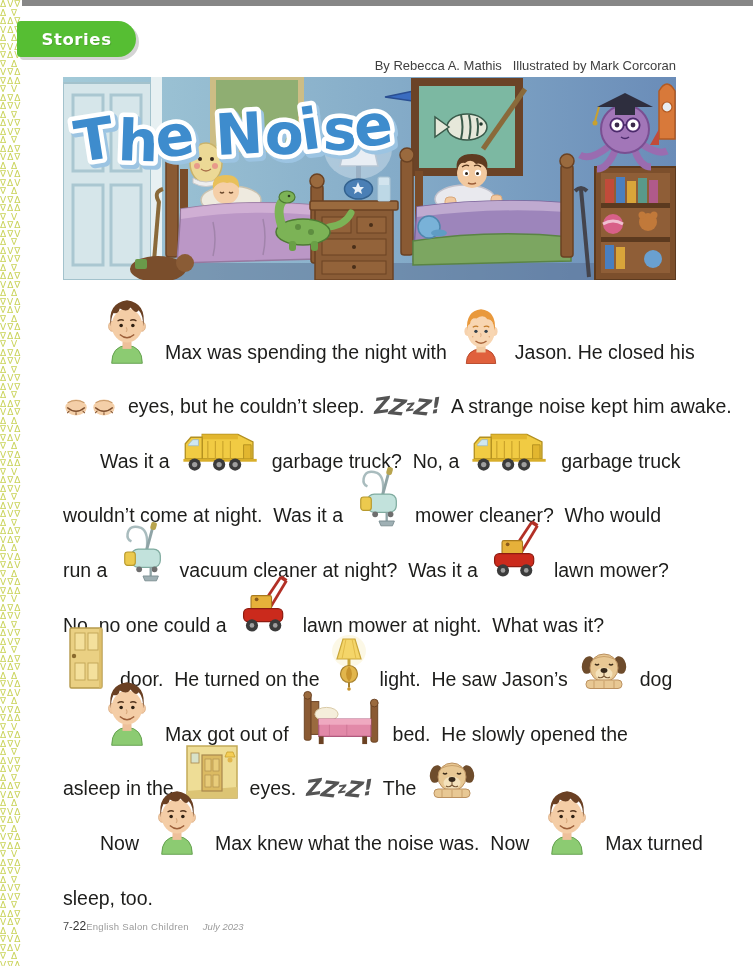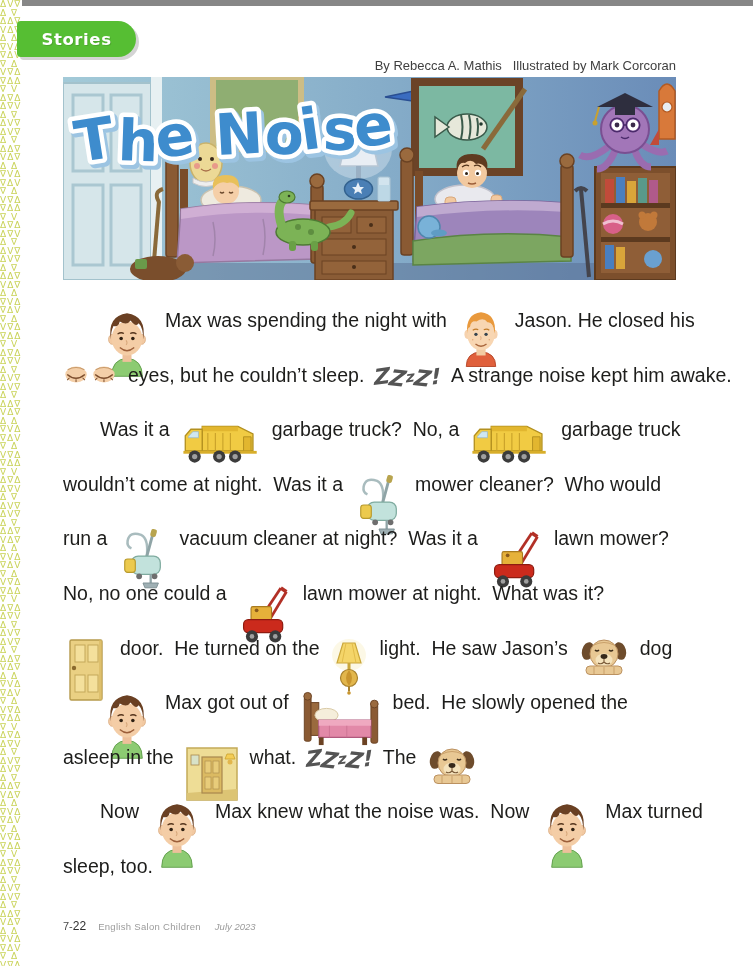--- a/index.html
+++ b/index.html
@@ -15,21 +15,21 @@
   .stories-tab{position:absolute;left:17px;top:21px;width:119px;height:36px;background:#56be33;
     border-radius:4px 19px 19px 4px;box-shadow:3px 3px 0 #d4d4d4;
     display:flex;align-items:center;justify-content:center;}
   .stories-tab span{color:#fff;font-weight:bold;font-size:16.5px;letter-spacing:.6px;
     font-family:"DejaVu Sans",sans-serif;text-shadow:1px 1px 0 rgba(0,0,0,.12);}
   .byline{position:absolute;top:58px;left:63px;width:613px;text-align:right;
     font-size:13px;color:#3f3f3f;white-space:pre;}
   .illus{position:absolute;top:77px;left:63px;width:613px;height:203px;display:block;}
   
   .story{position:absolute;top:309px;left:63px;width:618px;font-size:19.5px;color:#1d1d1b;}
-  .line{height:54.6px;display:flex;align-items:flex-start;}
+  .line{height:54.6px;display:flex;align-items:flex-end;}
   .line.indent{padding-left:37px;}
   .seg-text{white-space:pre;}
   .sicon{flex:0 0 auto;margin:0 11px;display:flex;align-items:center;justify-content:center;}
   .sicon:first-child{margin-left:0;}
   .sicon svg{display:block;overflow:visible;}
   .ic-max svg{width:54px;height:68px}
   .ic-jason svg{width:46px;height:58px}
   .ic-eyes svg{width:54px;height:21px}
   .ic-truck svg{width:80px;height:47px}
   .ic-vacuum svg{width:50px;height:62px}
@@ -45,21 +45,21 @@
     font-family:"DejaVu Sans",sans-serif;}
   .zzz span{display:inline-block;}
   .z-big{font-size:22px;} .z-small{font-size:15px;}
   .zzz span:nth-child(odd){transform:rotate(-8deg);}
   .zzz span:nth-child(even){transform:rotate(6deg) translateY(2px);}
   
   .footer{position:absolute;top:919px;left:63px;display:flex;align-items:baseline;
     font-size:9.5px;color:#9b9b9b;}
   .footer .pn-prefix{font-size:11px;color:#4a4a4a;}
   .footer .pn-num{font-size:12px;color:#2f2f2f;font-weight:normal;}
-  .footer .mag{margin-left:12px;letter-spacing:.3px;}
+  .footer .mag{letter-spacing:.3px;}
   .footer .issue{margin-left:14px;font-style:italic;}
 </style>
 </head>
 <body>
 
 <div class="page">
 
   <div class="pattern-strip">ΔV∇Δ ∇ΔΔ∇ VΔ∇Δ Δ∇VΔ ∇ΔV∇ ΔV∇Δ ∇ΔΔ∇ VΔ∇Δ Δ∇VΔ ∇ΔV∇ ΔV∇Δ ∇ΔΔ∇ VΔ∇Δ Δ∇VΔ ∇ΔV∇ ΔV∇Δ ∇ΔΔ∇ VΔ∇Δ Δ∇VΔ ∇ΔV∇ ΔV∇Δ ∇ΔΔ∇ VΔ∇Δ Δ∇VΔ ∇ΔV∇ ΔV∇Δ ∇ΔΔ∇ VΔ∇Δ Δ∇VΔ ∇ΔV∇ ΔV∇Δ ∇ΔΔ∇ VΔ∇Δ Δ∇VΔ ∇ΔV∇ ΔV∇Δ ∇ΔΔ∇ VΔ∇Δ Δ∇VΔ ∇ΔV∇ ΔV∇Δ ∇ΔΔ∇ VΔ∇Δ Δ∇VΔ ∇ΔV∇ ΔV∇Δ ∇ΔΔ∇ VΔ∇Δ Δ∇VΔ ∇ΔV∇ ΔV∇Δ ∇ΔΔ∇ VΔ∇Δ Δ∇VΔ ∇ΔV∇ ΔV∇Δ ∇ΔΔ∇ VΔ∇Δ Δ∇VΔ ∇ΔV∇ ΔV∇Δ ∇ΔΔ∇ VΔ∇Δ Δ∇VΔ ∇ΔV∇ ΔV∇Δ ∇ΔΔ∇ VΔ∇Δ Δ∇VΔ ∇ΔV∇ ΔV∇Δ ∇ΔΔ∇ VΔ∇Δ Δ∇VΔ ∇ΔV∇ ΔV∇Δ ∇ΔΔ∇ VΔ∇Δ Δ∇VΔ ∇ΔV∇ ΔV∇Δ ∇ΔΔ∇ VΔ∇Δ Δ∇VΔ ∇ΔV∇ ΔV∇Δ ∇ΔΔ∇ VΔ∇Δ Δ∇VΔ ∇ΔV∇ ΔV∇Δ ∇ΔΔ∇ VΔ∇Δ Δ∇VΔ ∇ΔV∇ ΔV∇Δ ∇ΔΔ∇ VΔ∇Δ Δ∇VΔ ∇ΔV∇ ΔV∇Δ ∇ΔΔ∇ VΔ∇Δ Δ∇VΔ ∇ΔV∇ ΔV∇Δ ∇ΔΔ∇ VΔ∇Δ Δ∇VΔ ∇ΔV∇ ΔV∇Δ ∇ΔΔ∇ VΔ∇Δ Δ∇VΔ ∇ΔV∇ ΔV∇Δ ∇ΔΔ∇ VΔ∇Δ Δ∇VΔ ∇ΔV∇ ΔV∇Δ ∇ΔΔ∇ VΔ∇Δ Δ∇VΔ ∇ΔV∇ ΔV∇Δ ∇ΔΔ∇ VΔ∇Δ Δ∇VΔ ∇ΔV∇ ΔV∇Δ ∇ΔΔ∇ VΔ∇Δ Δ∇VΔ ∇ΔV∇ ΔV∇Δ ∇ΔΔ∇ VΔ∇Δ Δ∇VΔ ∇ΔV∇ ΔV∇Δ ∇ΔΔ∇ VΔ∇Δ Δ∇VΔ ∇ΔV∇ ΔV∇Δ ∇ΔΔ∇ VΔ∇Δ Δ∇VΔ ∇ΔV∇ ΔV∇Δ ∇ΔΔ∇ VΔ∇Δ Δ∇VΔ ∇ΔV∇ ΔV∇Δ ∇ΔΔ∇ VΔ∇Δ Δ∇VΔ ∇ΔV∇ ΔV∇Δ ∇ΔΔ∇ VΔ∇Δ Δ∇VΔ ∇ΔV∇ ΔV∇Δ ∇ΔΔ∇ VΔ∇Δ Δ∇VΔ ∇ΔV∇ ΔV∇Δ ∇ΔΔ∇ VΔ∇Δ Δ∇VΔ ∇ΔV∇ ΔV∇Δ ∇ΔΔ∇ VΔ∇Δ Δ∇VΔ ∇ΔV∇ ΔV∇Δ ∇ΔΔ∇ VΔ∇Δ Δ∇VΔ ∇ΔV∇ ΔV∇Δ ∇ΔΔ∇ VΔ∇Δ Δ∇VΔ ∇ΔV∇ ΔV∇Δ ∇ΔΔ∇ VΔ∇Δ Δ∇VΔ ∇ΔV∇ ΔV∇Δ ∇ΔΔ∇ VΔ∇Δ Δ∇VΔ ∇ΔV∇ ΔV∇Δ ∇ΔΔ∇ VΔ∇Δ Δ∇VΔ ∇ΔV∇ ΔV∇Δ ∇ΔΔ∇ VΔ∇Δ Δ∇VΔ ∇ΔV∇ ΔV∇Δ ∇ΔΔ∇ VΔ∇Δ Δ∇VΔ ∇ΔV∇ ΔV∇Δ ∇ΔΔ∇ VΔ∇Δ Δ∇VΔ ∇ΔV∇ ΔV∇Δ ∇ΔΔ∇ VΔ∇Δ Δ∇VΔ ∇ΔV∇ ΔV∇Δ ∇ΔΔ∇ VΔ∇Δ Δ∇VΔ ∇ΔV∇ ΔV∇Δ ∇ΔΔ∇ VΔ∇Δ Δ∇VΔ ∇ΔV∇ ΔV∇Δ ∇ΔΔ∇ VΔ∇Δ Δ∇VΔ ∇ΔV∇ ΔV∇Δ ∇ΔΔ∇ VΔ∇Δ Δ∇VΔ ∇ΔV∇ ΔV∇Δ ∇ΔΔ∇ VΔ∇Δ Δ∇VΔ ∇ΔV∇ ΔV∇Δ ∇ΔΔ∇ VΔ∇Δ Δ∇VΔ ∇ΔV∇ ΔV∇Δ ∇ΔΔ∇ VΔ∇Δ Δ∇VΔ ∇ΔV∇ ΔV∇Δ ∇ΔΔ∇ VΔ∇Δ Δ∇VΔ ∇ΔV∇ ΔV∇Δ ∇ΔΔ∇ VΔ∇Δ Δ∇VΔ ∇ΔV∇ ΔV∇Δ ∇ΔΔ∇ VΔ∇Δ Δ∇VΔ ∇ΔV∇ ΔV∇Δ ∇ΔΔ∇ VΔ∇Δ Δ∇VΔ ∇ΔV∇ ΔV∇Δ ∇ΔΔ∇ VΔ∇Δ Δ∇VΔ ∇ΔV∇ ΔV∇Δ ∇ΔΔ∇ VΔ∇Δ Δ∇VΔ ∇ΔV∇ ΔV∇Δ ∇ΔΔ∇ VΔ∇Δ Δ∇VΔ ∇ΔV∇ ΔV∇Δ ∇ΔΔ∇ VΔ∇Δ Δ∇VΔ ∇ΔV∇ ΔV∇Δ ∇ΔΔ∇ VΔ∇Δ Δ∇VΔ ∇ΔV∇ ΔV∇Δ ∇ΔΔ∇ VΔ∇Δ Δ∇VΔ ∇ΔV∇ ΔV∇Δ ∇ΔΔ∇ VΔ∇Δ Δ∇VΔ ∇ΔV∇ ΔV∇Δ ∇ΔΔ∇ VΔ∇Δ Δ∇VΔ ∇ΔV∇ ΔV∇Δ ∇ΔΔ∇ VΔ∇Δ Δ∇VΔ ∇ΔV∇ ΔV∇Δ ∇ΔΔ∇ VΔ∇Δ Δ∇VΔ ∇ΔV∇ ΔV∇Δ ∇ΔΔ∇ VΔ∇Δ Δ∇VΔ ∇ΔV∇ ΔV∇Δ ∇ΔΔ∇ VΔ∇Δ Δ∇VΔ ∇ΔV∇ ΔV∇Δ ∇ΔΔ∇ VΔ∇Δ Δ∇VΔ ∇ΔV∇ ΔV∇Δ ∇ΔΔ∇ VΔ∇Δ Δ∇VΔ ∇ΔV∇ ΔV∇Δ ∇ΔΔ∇ VΔ∇Δ Δ∇VΔ ∇ΔV∇ ΔV∇Δ ∇ΔΔ∇ VΔ∇Δ Δ∇VΔ ∇ΔV∇ ΔV∇Δ ∇ΔΔ∇ VΔ∇Δ Δ∇VΔ ∇ΔV∇ ΔV∇Δ ∇ΔΔ∇ VΔ∇Δ Δ∇VΔ ∇ΔV∇ ΔV∇Δ ∇ΔΔ∇ VΔ∇Δ Δ∇VΔ ∇ΔV∇ ΔV∇Δ ∇ΔΔ∇ VΔ∇Δ Δ∇VΔ ∇ΔV∇ ΔV∇Δ ∇ΔΔ∇ VΔ∇Δ Δ∇VΔ ∇ΔV∇ ΔV∇Δ ∇ΔΔ∇ VΔ∇Δ Δ∇VΔ ∇ΔV∇ ΔV∇Δ ∇ΔΔ∇ VΔ∇Δ Δ∇VΔ ∇ΔV∇ ΔV∇Δ ∇ΔΔ∇ VΔ∇Δ Δ∇VΔ ∇ΔV∇ ΔV∇Δ ∇ΔΔ∇ VΔ∇Δ Δ∇VΔ ∇ΔV∇ ΔV∇Δ ∇ΔΔ∇ VΔ∇Δ Δ∇VΔ ∇ΔV∇ ΔV∇Δ ∇ΔΔ∇ VΔ∇Δ Δ∇VΔ ∇ΔV∇ ΔV∇Δ ∇ΔΔ∇ VΔ∇Δ Δ∇VΔ ∇ΔV∇ ΔV∇Δ ∇ΔΔ∇ VΔ∇Δ Δ∇VΔ ∇ΔV∇ ΔV∇Δ ∇ΔΔ∇ VΔ∇Δ Δ∇VΔ ∇ΔV∇ ΔV∇Δ ∇ΔΔ∇ VΔ∇Δ Δ∇VΔ ∇ΔV∇ ΔV∇Δ ∇ΔΔ∇ VΔ∇Δ Δ∇VΔ ∇ΔV∇ ΔV∇Δ ∇ΔΔ∇ VΔ∇Δ Δ∇VΔ ∇ΔV∇ ΔV∇Δ ∇ΔΔ∇ VΔ∇Δ Δ∇VΔ ∇ΔV∇ ΔV∇Δ ∇ΔΔ∇ VΔ∇Δ Δ∇VΔ ∇ΔV∇ ΔV∇Δ ∇ΔΔ∇ VΔ∇Δ Δ∇VΔ ∇ΔV∇ ΔV∇Δ ∇ΔΔ∇ VΔ∇Δ Δ∇VΔ ∇ΔV∇ ΔV∇Δ ∇ΔΔ∇ VΔ∇Δ Δ∇VΔ ∇ΔV∇ ΔV∇Δ ∇ΔΔ∇ VΔ∇Δ Δ∇VΔ ∇ΔV∇ ΔV∇Δ ∇ΔΔ∇ VΔ∇Δ Δ∇VΔ ∇ΔV∇ ΔV∇Δ ∇ΔΔ∇ VΔ∇Δ Δ∇VΔ ∇ΔV∇ ΔV∇Δ ∇ΔΔ∇ VΔ∇Δ Δ∇VΔ ∇ΔV∇ ΔV∇Δ ∇ΔΔ∇ VΔ∇Δ Δ∇VΔ ∇ΔV∇ ΔV∇Δ ∇ΔΔ∇ VΔ∇Δ Δ∇VΔ ∇ΔV∇ ΔV∇Δ ∇ΔΔ∇ VΔ∇Δ Δ∇VΔ ∇ΔV∇ ΔV∇Δ ∇ΔΔ∇ VΔ∇Δ Δ∇VΔ ∇ΔV∇ ΔV∇Δ ∇ΔΔ∇ VΔ∇Δ Δ∇VΔ ∇ΔV∇ ΔV∇Δ ∇ΔΔ∇ VΔ∇Δ Δ∇VΔ ∇ΔV∇ ΔV∇Δ ∇ΔΔ∇ VΔ∇Δ Δ∇VΔ ∇ΔV∇ ΔV∇Δ ∇ΔΔ∇ VΔ∇Δ Δ∇VΔ ∇ΔV∇ ΔV∇Δ ∇ΔΔ∇ VΔ∇Δ Δ∇VΔ ∇ΔV∇ ΔV∇Δ ∇ΔΔ∇ VΔ∇Δ Δ∇VΔ ∇ΔV∇ ΔV∇Δ ∇ΔΔ∇ VΔ∇Δ Δ∇VΔ ∇ΔV∇ ΔV∇Δ ∇ΔΔ∇ VΔ∇Δ Δ∇VΔ ∇ΔV∇ ΔV∇Δ ∇ΔΔ∇ VΔ∇Δ Δ∇VΔ ∇ΔV∇ ΔV∇Δ ∇ΔΔ∇ VΔ∇Δ Δ∇VΔ ∇ΔV∇ ΔV∇Δ ∇ΔΔ∇ VΔ∇Δ Δ∇VΔ ∇ΔV∇ ΔV∇Δ ∇ΔΔ∇ VΔ∇Δ Δ∇VΔ ∇ΔV∇ ΔV∇Δ ∇ΔΔ∇ VΔ∇Δ Δ∇VΔ ∇ΔV∇ ΔV∇Δ ∇ΔΔ∇ VΔ∇Δ Δ∇VΔ ∇ΔV∇ ΔV∇Δ ∇ΔΔ∇ VΔ∇Δ Δ∇VΔ ∇ΔV∇ ΔV∇Δ ∇ΔΔ∇ VΔ∇Δ Δ∇VΔ ∇ΔV∇ ΔV∇Δ ∇ΔΔ∇ VΔ∇Δ Δ∇VΔ ∇ΔV∇ ΔV∇Δ ∇ΔΔ∇ VΔ∇Δ Δ∇VΔ ∇ΔV∇ ΔV∇Δ ∇ΔΔ∇ VΔ∇Δ Δ∇VΔ ∇ΔV∇ ΔV∇Δ ∇ΔΔ∇ VΔ∇Δ Δ∇VΔ ∇ΔV∇ ΔV∇Δ ∇ΔΔ∇ VΔ∇Δ Δ∇VΔ ∇ΔV∇ ΔV∇Δ ∇ΔΔ∇ VΔ∇Δ Δ∇VΔ ∇ΔV∇ ΔV∇Δ ∇ΔΔ∇ VΔ∇Δ Δ∇VΔ ∇ΔV∇ ΔV∇Δ ∇ΔΔ∇ VΔ∇Δ Δ∇VΔ ∇ΔV∇ ΔV∇Δ ∇ΔΔ∇ VΔ∇Δ Δ∇VΔ ∇ΔV∇ ΔV∇Δ ∇ΔΔ∇ VΔ∇Δ Δ∇VΔ ∇ΔV∇ ΔV∇Δ ∇ΔΔ∇ VΔ∇Δ Δ∇VΔ ∇ΔV∇ ΔV∇Δ ∇ΔΔ∇ VΔ∇Δ Δ∇VΔ ∇ΔV∇ ΔV∇Δ ∇ΔΔ∇ VΔ∇Δ Δ∇VΔ ∇ΔV∇ ΔV∇Δ ∇ΔΔ∇ VΔ∇Δ Δ∇VΔ ∇ΔV∇ ΔV∇Δ ∇ΔΔ∇ VΔ∇Δ Δ∇VΔ ∇ΔV∇ ΔV∇Δ ∇ΔΔ∇ VΔ∇Δ Δ∇VΔ ∇ΔV∇ ΔV∇Δ ∇ΔΔ∇ VΔ∇Δ Δ∇VΔ ∇ΔV∇ ΔV∇Δ ∇ΔΔ∇ VΔ∇Δ Δ∇VΔ ∇ΔV∇ ΔV∇Δ ∇ΔΔ∇ VΔ∇Δ Δ∇VΔ ∇ΔV∇ ΔV∇Δ ∇ΔΔ∇ VΔ∇Δ Δ∇VΔ ∇ΔV∇ ΔV∇Δ ∇ΔΔ∇ VΔ∇Δ Δ∇VΔ ∇ΔV∇ ΔV∇Δ ∇ΔΔ∇ VΔ∇Δ Δ∇VΔ ∇ΔV∇ ΔV∇Δ ∇ΔΔ∇ VΔ∇Δ Δ∇VΔ ∇ΔV∇ ΔV∇Δ ∇ΔΔ∇ VΔ∇Δ Δ∇VΔ ∇ΔV∇ ΔV∇Δ ∇ΔΔ∇ VΔ∇Δ Δ∇VΔ ∇ΔV∇ ΔV∇Δ ∇ΔΔ∇ VΔ∇Δ Δ∇VΔ ∇ΔV∇ ΔV∇Δ ∇ΔΔ∇ VΔ∇Δ Δ∇VΔ ∇ΔV∇ ΔV∇Δ ∇ΔΔ∇ VΔ∇Δ Δ∇VΔ ∇ΔV∇ ΔV∇Δ ∇ΔΔ∇ VΔ∇Δ Δ∇VΔ ∇ΔV∇ ΔV∇Δ ∇ΔΔ∇ VΔ∇Δ Δ∇VΔ ∇ΔV∇ ΔV∇Δ ∇ΔΔ∇ VΔ∇Δ Δ∇VΔ ∇ΔV∇ ΔV∇Δ ∇ΔΔ∇ VΔ∇Δ Δ∇VΔ ∇ΔV∇ ΔV∇Δ ∇ΔΔ∇ VΔ∇Δ Δ∇VΔ ∇ΔV∇ ΔV∇Δ ∇ΔΔ∇ VΔ∇Δ Δ∇VΔ ∇ΔV∇ ΔV∇Δ ∇ΔΔ∇ VΔ∇Δ Δ∇VΔ ∇ΔV∇ ΔV∇Δ ∇ΔΔ∇ VΔ∇Δ Δ∇VΔ ∇ΔV∇ ΔV∇Δ ∇ΔΔ∇ VΔ∇Δ Δ∇VΔ ∇ΔV∇ ΔV∇Δ ∇ΔΔ∇ VΔ∇Δ Δ∇VΔ ∇ΔV∇ ΔV∇Δ ∇ΔΔ∇ VΔ∇Δ Δ∇VΔ ∇ΔV∇ ΔV∇Δ ∇ΔΔ∇ VΔ∇Δ Δ∇VΔ ∇ΔV∇ ΔV∇Δ ∇ΔΔ∇ VΔ∇Δ Δ∇VΔ ∇ΔV∇ ΔV∇Δ ∇ΔΔ∇ VΔ∇Δ Δ∇VΔ ∇ΔV∇ ΔV∇Δ ∇ΔΔ∇ VΔ∇Δ Δ∇VΔ ∇ΔV∇ ΔV∇Δ ∇ΔΔ∇ VΔ∇Δ Δ∇VΔ ∇ΔV∇ ΔV∇Δ ∇ΔΔ∇ VΔ∇Δ Δ∇VΔ ∇ΔV∇ ΔV∇Δ ∇ΔΔ∇ VΔ∇Δ Δ∇VΔ ∇ΔV∇ ΔV∇Δ ∇ΔΔ∇ VΔ∇Δ Δ∇VΔ ∇ΔV∇ ΔV∇Δ ∇ΔΔ∇ VΔ∇Δ Δ∇VΔ ∇ΔV∇ ΔV∇Δ ∇ΔΔ∇ VΔ∇Δ Δ∇VΔ ∇ΔV∇ ΔV∇Δ ∇ΔΔ∇ VΔ∇Δ Δ∇VΔ ∇ΔV∇ ΔV∇Δ ∇ΔΔ∇ VΔ∇Δ Δ∇VΔ ∇ΔV∇ ΔV∇Δ ∇ΔΔ∇ VΔ∇Δ Δ∇VΔ ∇ΔV∇ ΔV∇Δ ∇ΔΔ∇ VΔ∇Δ Δ∇VΔ ∇ΔV∇ ΔV∇Δ ∇ΔΔ∇ VΔ∇Δ Δ∇VΔ ∇ΔV∇ ΔV∇Δ ∇ΔΔ∇ VΔ∇Δ Δ∇VΔ ∇ΔV∇ ΔV∇Δ ∇ΔΔ∇ VΔ∇Δ Δ∇VΔ ∇ΔV∇ ΔV∇Δ ∇ΔΔ∇ VΔ∇Δ Δ∇VΔ ∇ΔV∇ ΔV∇Δ ∇ΔΔ∇ VΔ∇Δ Δ∇VΔ ∇ΔV∇ ΔV∇Δ ∇ΔΔ∇ VΔ∇Δ Δ∇VΔ ∇ΔV∇ ΔV∇Δ ∇ΔΔ∇ VΔ∇Δ Δ∇VΔ ∇ΔV∇ ΔV∇Δ ∇ΔΔ∇ VΔ∇Δ Δ∇VΔ ∇ΔV∇ ΔV∇Δ ∇ΔΔ∇ VΔ∇Δ Δ∇VΔ ∇ΔV∇ ΔV∇Δ ∇ΔΔ∇ VΔ∇Δ Δ∇VΔ ∇ΔV∇ ΔV∇Δ ∇ΔΔ∇ VΔ∇Δ Δ∇VΔ ∇ΔV∇ ΔV∇Δ ∇ΔΔ∇ VΔ∇Δ Δ∇VΔ ∇ΔV∇ ΔV∇Δ ∇ΔΔ∇ VΔ∇Δ Δ∇VΔ ∇ΔV∇ ΔV∇Δ ∇ΔΔ∇ VΔ∇Δ Δ∇VΔ ∇ΔV∇ ΔV∇Δ ∇ΔΔ∇ VΔ∇Δ Δ∇VΔ ∇ΔV∇ ΔV∇Δ ∇ΔΔ∇ VΔ∇Δ Δ∇VΔ ∇ΔV∇ ΔV∇Δ ∇ΔΔ∇ VΔ∇Δ Δ∇VΔ ∇ΔV∇ ΔV∇Δ ∇ΔΔ∇ VΔ∇Δ Δ∇VΔ ∇ΔV∇ ΔV∇Δ ∇ΔΔ∇ VΔ∇Δ Δ∇VΔ ∇ΔV∇ ΔV∇Δ ∇ΔΔ∇ VΔ∇Δ Δ∇VΔ ∇ΔV∇ ΔV∇Δ ∇ΔΔ∇ VΔ∇Δ Δ∇VΔ ∇ΔV∇ ΔV∇Δ ∇ΔΔ∇ VΔ∇Δ Δ∇VΔ ∇ΔV∇ ΔV∇Δ ∇ΔΔ∇ VΔ∇Δ Δ∇VΔ ∇ΔV∇ ΔV∇Δ ∇ΔΔ∇ VΔ∇Δ Δ∇VΔ ∇ΔV∇ ΔV∇Δ ∇ΔΔ∇ VΔ∇Δ Δ∇VΔ ∇ΔV∇ ΔV∇Δ ∇ΔΔ∇ VΔ∇Δ Δ∇VΔ ∇ΔV∇ ΔV∇Δ ∇ΔΔ∇ VΔ∇Δ Δ∇VΔ ∇ΔV∇ ΔV∇Δ ∇ΔΔ∇ VΔ∇Δ Δ∇VΔ ∇ΔV∇ ΔV∇Δ ∇ΔΔ∇ VΔ∇Δ Δ∇VΔ ∇ΔV∇ ΔV∇Δ ∇ΔΔ∇ VΔ∇Δ Δ∇VΔ ∇ΔV∇ ΔV∇Δ ∇ΔΔ∇ VΔ∇Δ Δ∇VΔ ∇ΔV∇ ΔV∇Δ ∇ΔΔ∇ VΔ∇Δ Δ∇VΔ ∇ΔV∇ ΔV∇Δ ∇ΔΔ∇ VΔ∇Δ Δ∇VΔ ∇ΔV∇ ΔV∇Δ ∇ΔΔ∇ VΔ∇Δ Δ∇VΔ ∇ΔV∇ ΔV∇Δ ∇ΔΔ∇ VΔ∇Δ Δ∇VΔ ∇ΔV∇ ΔV∇Δ ∇ΔΔ∇ VΔ∇Δ Δ∇VΔ ∇ΔV∇ ΔV∇Δ ∇ΔΔ∇ VΔ∇Δ Δ∇VΔ ∇ΔV∇ ΔV∇Δ ∇ΔΔ∇ VΔ∇Δ Δ∇VΔ ∇ΔV∇ ΔV∇Δ ∇ΔΔ∇ VΔ∇Δ Δ∇VΔ ∇ΔV∇ ΔV∇Δ ∇ΔΔ∇ VΔ∇Δ Δ∇VΔ ∇ΔV∇ ΔV∇Δ ∇ΔΔ∇ VΔ∇Δ Δ∇VΔ ∇ΔV∇ ΔV∇Δ ∇ΔΔ∇ VΔ∇Δ Δ∇VΔ ∇ΔV∇ ΔV∇Δ ∇ΔΔ∇ VΔ∇Δ Δ∇VΔ ∇ΔV∇ ΔV∇Δ ∇ΔΔ∇ VΔ∇Δ Δ∇VΔ ∇ΔV∇ ΔV∇Δ ∇ΔΔ∇ VΔ∇Δ Δ∇VΔ ∇ΔV∇ ΔV∇Δ ∇ΔΔ∇ VΔ∇Δ Δ∇VΔ ∇ΔV∇ ΔV∇Δ ∇ΔΔ∇ VΔ∇Δ Δ∇VΔ ∇ΔV∇ ΔV∇Δ ∇ΔΔ∇ VΔ∇Δ Δ∇VΔ ∇ΔV∇ ΔV∇Δ ∇ΔΔ∇ VΔ∇Δ Δ∇VΔ ∇ΔV∇ ΔV∇Δ ∇ΔΔ∇ VΔ∇Δ Δ∇VΔ ∇ΔV∇ ΔV∇Δ ∇ΔΔ∇ VΔ∇Δ Δ∇VΔ ∇ΔV∇ ΔV∇Δ ∇ΔΔ∇ VΔ∇Δ Δ∇VΔ ∇ΔV∇ ΔV∇Δ ∇ΔΔ∇ VΔ∇Δ Δ∇VΔ ∇ΔV∇ ΔV∇Δ ∇ΔΔ∇ VΔ∇Δ Δ∇VΔ ∇ΔV∇ ΔV∇Δ ∇ΔΔ∇ VΔ∇Δ Δ∇VΔ ∇ΔV∇ ΔV∇Δ ∇ΔΔ∇ VΔ∇Δ Δ∇VΔ ∇ΔV∇ ΔV∇Δ ∇ΔΔ∇ VΔ∇Δ Δ∇VΔ ∇ΔV∇ ΔV∇Δ ∇ΔΔ∇ VΔ∇Δ Δ∇VΔ ∇ΔV∇ ΔV∇Δ ∇ΔΔ∇ VΔ∇Δ Δ∇VΔ ∇ΔV∇ ΔV∇Δ ∇ΔΔ∇ VΔ∇Δ Δ∇VΔ ∇ΔV∇ ΔV∇Δ ∇ΔΔ∇ VΔ∇Δ Δ∇VΔ ∇ΔV∇ ΔV∇Δ ∇ΔΔ∇ VΔ∇Δ Δ∇VΔ ∇ΔV∇ ΔV∇Δ ∇ΔΔ∇ VΔ∇Δ Δ∇VΔ ∇ΔV∇ ΔV∇Δ ∇ΔΔ∇ VΔ∇Δ Δ∇VΔ ∇ΔV∇ ΔV∇Δ ∇ΔΔ∇ VΔ∇Δ Δ∇VΔ ∇ΔV∇ ΔV∇Δ ∇ΔΔ∇ VΔ∇Δ Δ∇VΔ ∇ΔV∇ ΔV∇Δ ∇ΔΔ∇ VΔ∇Δ Δ∇VΔ ∇ΔV∇ ΔV∇Δ ∇ΔΔ∇ VΔ∇Δ Δ∇VΔ ∇ΔV∇ ΔV∇Δ ∇ΔΔ∇ VΔ∇Δ Δ∇VΔ ∇ΔV∇ ΔV∇Δ ∇ΔΔ∇ VΔ∇Δ Δ∇VΔ ∇ΔV∇ ΔV∇Δ ∇ΔΔ∇ VΔ∇Δ Δ∇VΔ ∇ΔV∇ ΔV∇Δ ∇ΔΔ∇ VΔ∇Δ Δ∇VΔ ∇ΔV∇ ΔV∇Δ ∇ΔΔ∇ VΔ∇Δ Δ∇VΔ ∇ΔV∇ ΔV∇Δ ∇ΔΔ∇ VΔ∇Δ Δ∇VΔ ∇ΔV∇ ΔV∇Δ ∇ΔΔ∇ VΔ∇Δ Δ∇VΔ ∇ΔV∇ ΔV∇Δ ∇ΔΔ∇ VΔ∇Δ Δ∇VΔ ∇ΔV∇ ΔV∇Δ ∇ΔΔ∇ VΔ∇Δ Δ∇VΔ ∇ΔV∇ ΔV∇Δ ∇ΔΔ∇ VΔ∇Δ Δ∇VΔ ∇ΔV∇ ΔV∇Δ ∇ΔΔ∇ VΔ∇Δ Δ∇VΔ ∇ΔV∇ ΔV∇Δ ∇ΔΔ∇ VΔ∇Δ Δ∇VΔ ∇ΔV∇ ΔV∇Δ ∇ΔΔ∇ VΔ∇Δ Δ∇VΔ ∇ΔV∇ ΔV∇Δ ∇ΔΔ∇ VΔ∇Δ Δ∇VΔ ∇ΔV∇ ΔV∇Δ ∇ΔΔ∇ VΔ∇Δ Δ∇VΔ ∇ΔV∇ ΔV∇Δ ∇ΔΔ∇ VΔ∇Δ Δ∇VΔ ∇ΔV∇ ΔV∇Δ ∇ΔΔ∇ VΔ∇Δ Δ∇VΔ ∇ΔV∇ ΔV∇Δ ∇ΔΔ∇ VΔ∇Δ Δ∇VΔ ∇ΔV∇ ΔV∇Δ ∇ΔΔ∇ VΔ∇Δ Δ∇VΔ ∇ΔV∇ ΔV∇Δ ∇ΔΔ∇ VΔ∇Δ Δ∇VΔ ∇ΔV∇ ΔV∇Δ ∇ΔΔ∇ VΔ∇Δ Δ∇VΔ ∇ΔV∇ ΔV∇Δ ∇ΔΔ∇ VΔ∇Δ Δ∇VΔ ∇ΔV∇ ΔV∇Δ ∇ΔΔ∇ VΔ∇Δ Δ∇VΔ ∇ΔV∇ ΔV∇Δ ∇ΔΔ∇ VΔ∇Δ Δ∇VΔ ∇ΔV∇ ΔV∇Δ ∇ΔΔ∇ VΔ∇Δ Δ∇VΔ ∇ΔV∇ ΔV∇Δ ∇ΔΔ∇ VΔ∇Δ Δ∇VΔ ∇ΔV∇ ΔV∇Δ ∇ΔΔ∇ VΔ∇Δ Δ∇VΔ ∇ΔV∇ ΔV∇Δ ∇ΔΔ∇ VΔ∇Δ Δ∇VΔ ∇ΔV∇ ΔV∇Δ ∇ΔΔ∇ VΔ∇Δ Δ∇VΔ ∇ΔV∇ ΔV∇Δ ∇ΔΔ∇ VΔ∇Δ Δ∇VΔ ∇ΔV∇ ΔV∇Δ ∇ΔΔ∇ VΔ∇Δ Δ∇VΔ ∇ΔV∇ ΔV∇Δ ∇ΔΔ∇ VΔ∇Δ Δ∇VΔ ∇ΔV∇ ΔV∇Δ ∇ΔΔ∇ VΔ∇Δ Δ∇VΔ ∇ΔV∇ ΔV∇Δ ∇ΔΔ∇ VΔ∇Δ Δ∇VΔ ∇ΔV∇ ΔV∇Δ ∇ΔΔ∇ VΔ∇Δ Δ∇VΔ ∇ΔV∇ ΔV∇Δ ∇ΔΔ∇ VΔ∇Δ Δ∇VΔ ∇ΔV∇ ΔV∇Δ ∇ΔΔ∇ VΔ∇Δ Δ∇VΔ ∇ΔV∇ ΔV∇Δ ∇ΔΔ∇ VΔ∇Δ Δ∇VΔ ∇ΔV∇ ΔV∇Δ ∇ΔΔ∇ VΔ∇Δ Δ∇VΔ ∇ΔV∇ ΔV∇Δ ∇ΔΔ∇ VΔ∇Δ Δ∇VΔ ∇ΔV∇ ΔV∇Δ ∇ΔΔ∇ VΔ∇Δ Δ∇VΔ ∇ΔV∇ ΔV∇Δ ∇ΔΔ∇ VΔ∇Δ Δ∇VΔ ∇ΔV∇ ΔV∇Δ ∇ΔΔ∇ VΔ∇Δ Δ∇VΔ ∇ΔV∇ ΔV∇Δ ∇ΔΔ∇ VΔ∇Δ Δ∇VΔ ∇ΔV∇ ΔV∇Δ ∇ΔΔ∇ VΔ∇Δ Δ∇VΔ ∇ΔV∇ ΔV∇Δ ∇ΔΔ∇ VΔ∇Δ Δ∇VΔ ∇ΔV∇ ΔV∇Δ ∇ΔΔ∇ VΔ∇Δ Δ∇VΔ ∇ΔV∇ ΔV∇Δ ∇ΔΔ∇ VΔ∇Δ Δ∇VΔ ∇ΔV∇ ΔV∇Δ ∇ΔΔ∇ VΔ∇Δ Δ∇VΔ ∇ΔV∇ ΔV∇Δ ∇ΔΔ∇ VΔ∇Δ Δ∇VΔ ∇ΔV∇ ΔV∇Δ ∇ΔΔ∇ VΔ∇Δ Δ∇VΔ ∇ΔV∇ ΔV∇Δ ∇ΔΔ∇ VΔ∇Δ Δ∇VΔ ∇ΔV∇ ΔV∇Δ ∇ΔΔ∇ VΔ∇Δ Δ∇VΔ ∇ΔV∇ ΔV∇Δ ∇ΔΔ∇ VΔ∇Δ Δ∇VΔ ∇ΔV∇ ΔV∇Δ ∇ΔΔ∇ VΔ∇Δ Δ∇VΔ ∇ΔV∇ ΔV∇Δ ∇ΔΔ∇ VΔ∇Δ Δ∇VΔ ∇ΔV∇ ΔV∇Δ ∇ΔΔ∇ VΔ∇Δ Δ∇VΔ ∇ΔV∇ ΔV∇Δ ∇ΔΔ∇ VΔ∇Δ Δ∇VΔ ∇ΔV∇ ΔV∇Δ ∇ΔΔ∇ VΔ∇Δ Δ∇VΔ ∇ΔV∇ ΔV∇Δ ∇ΔΔ∇ VΔ∇Δ Δ∇VΔ ∇ΔV∇ ΔV∇Δ ∇ΔΔ∇ VΔ∇Δ Δ∇VΔ ∇ΔV∇ </div>
   <div class="topbar"></div>
 
@@ -334,21 +334,21 @@
         </span>
         <span class="seg-text">bed.  He slowly opened the</span>
       </div>
       <div class="line">
         <span class="seg-text">asleep in the</span>
         <span class="sicon ic-hall">
           <svg>
             <use href="#sym-hall"></use>
           </svg>
         </span>
-        <span class="seg-text">what.</span>
+        <span class="seg-text">eyes.</span>
         <span class="zzz">
           <span class="z-big">Z</span>
           <span class="z-big">Z</span>
           <span class="z-small">z</span>
           <span class="z-big">Z</span>
           <span class="z-big">!</span>
         </span>
         <span class="seg-text">The</span>
         <span class="sicon ic-dog">
           <svg>

